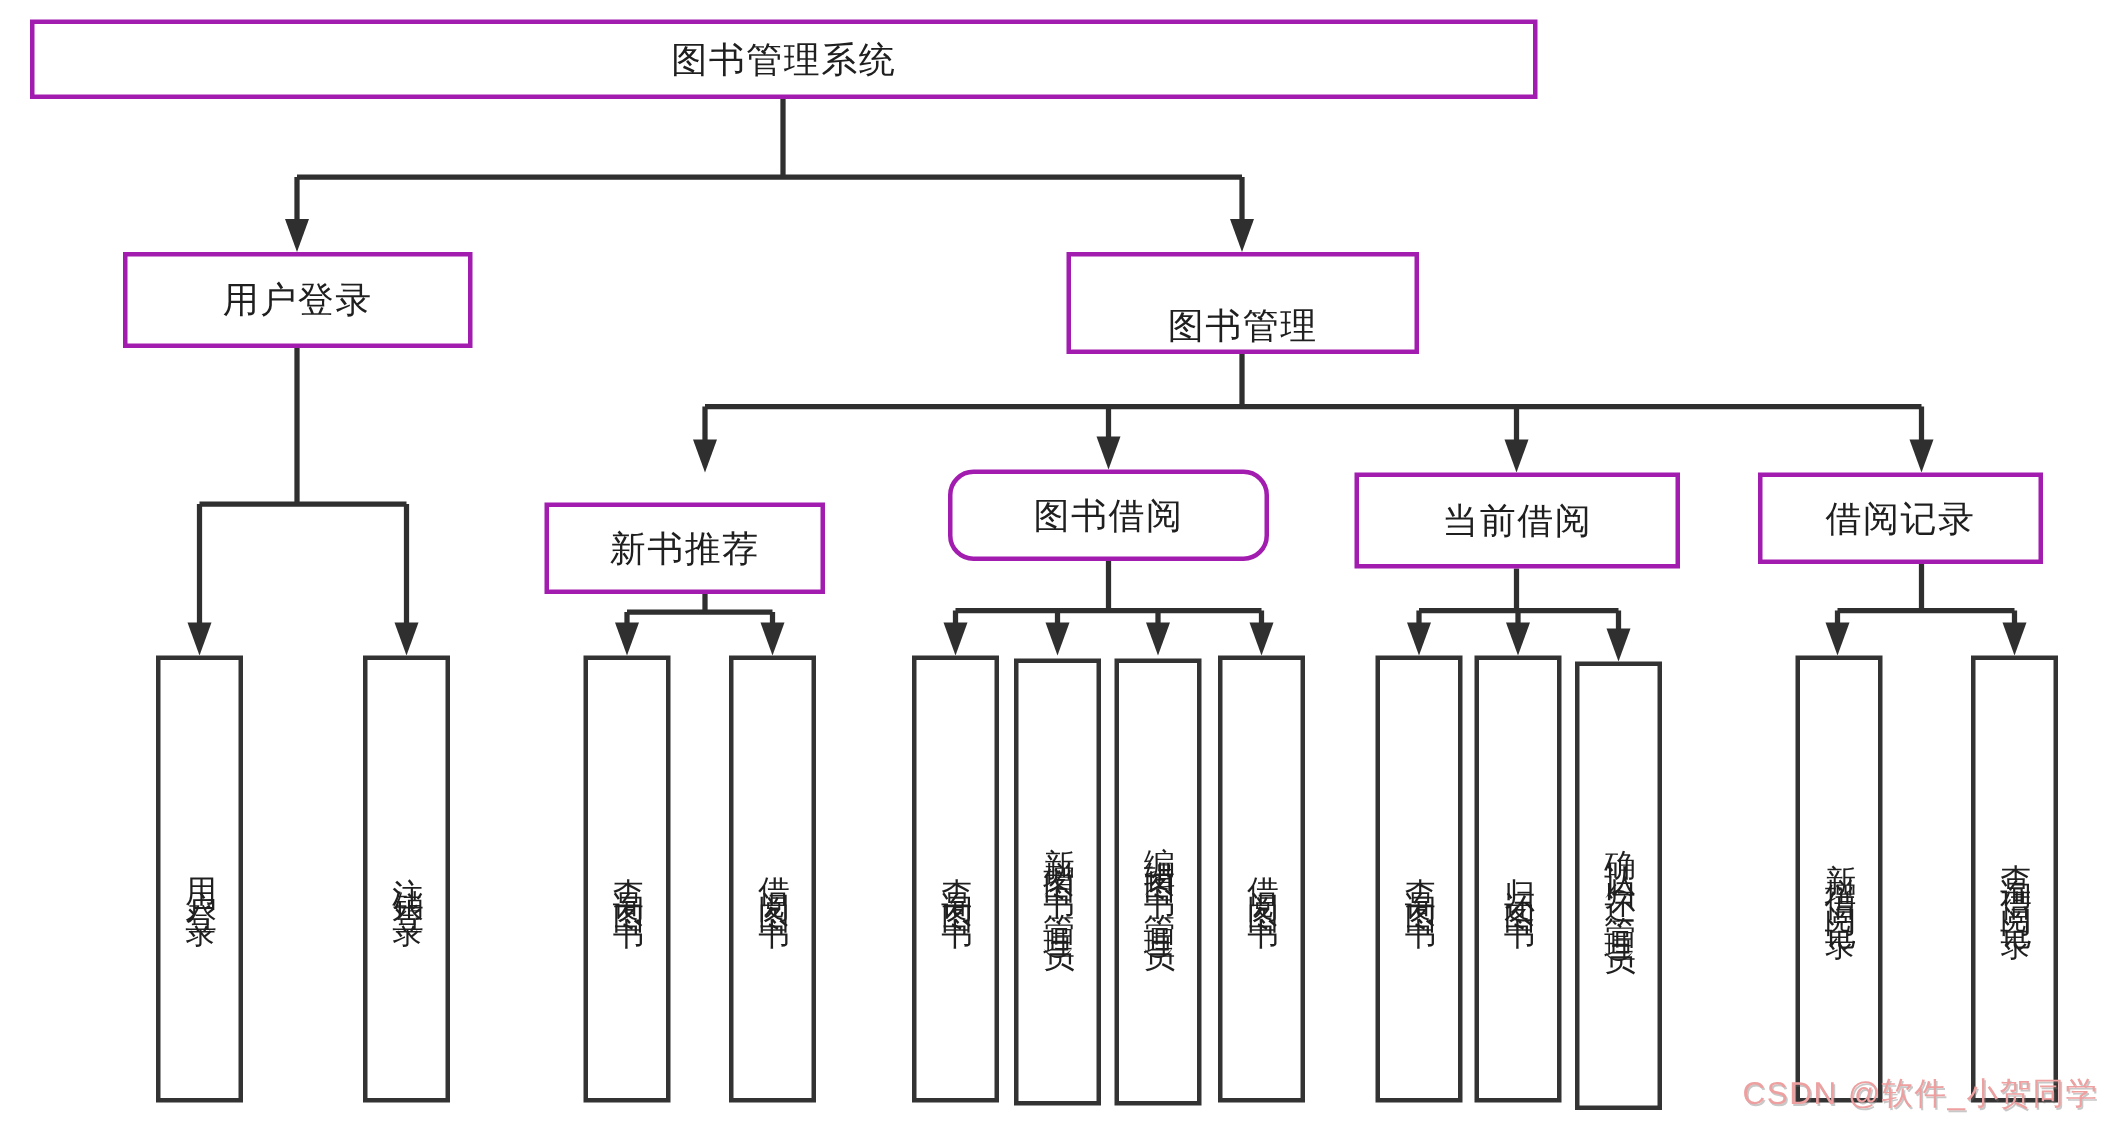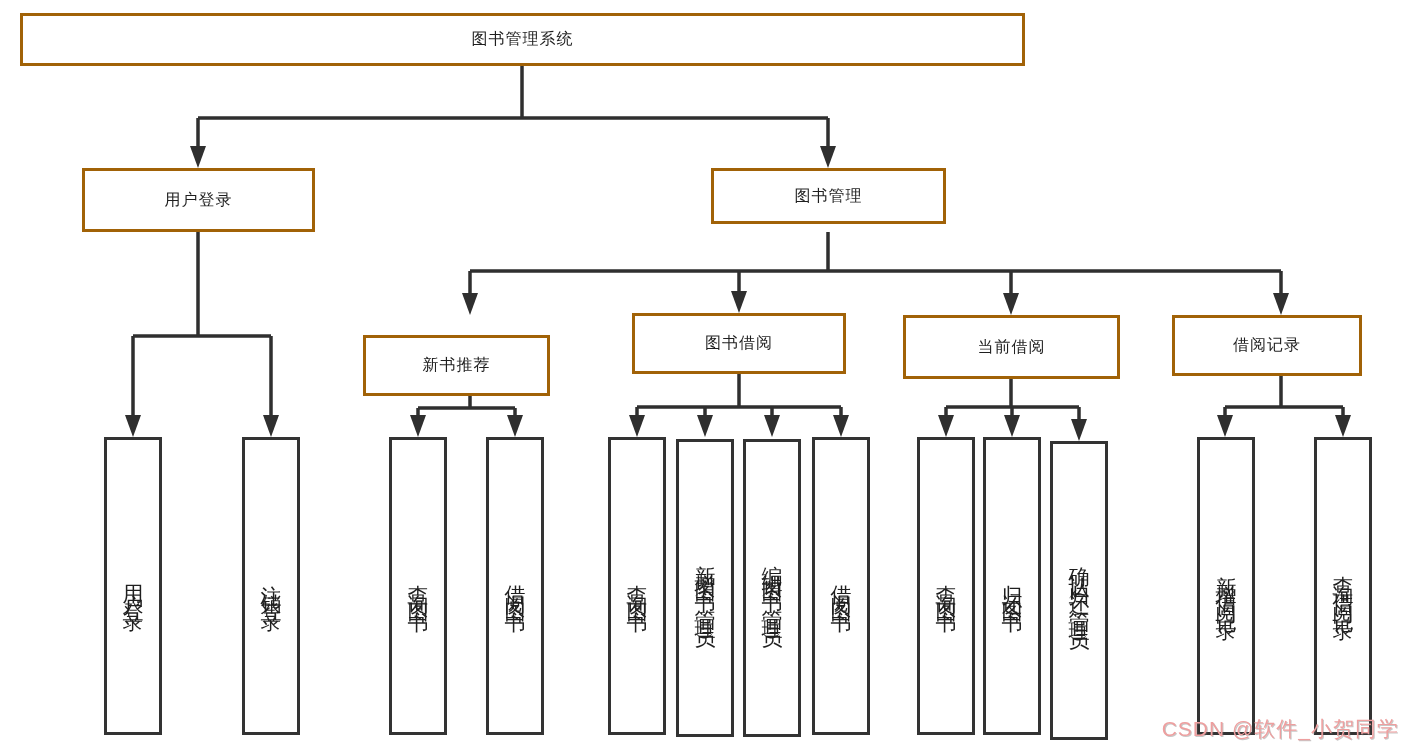--- a/index.html
+++ b/index.html
@@ -9,23 +9,23 @@
     background:#ffffff;
     font-family:"Liberation Sans","DejaVu Sans",sans-serif;
     color:#1f1f1f;
     overflow:hidden;
   }
   #wires{position:absolute;left:0;top:0;z-index:0;}
   .node{
     position:absolute;
     box-sizing:border-box;
     background:#ffffff;
-    border:3px solid #a16207;
+    border:3px solid #a21caf;
     display:flex;align-items:center;justify-content:center;
-    font-size:16px;
+    font-size:24px;
     letter-spacing:1px;
     z-index:1;
   }
   .leaf{
     position:absolute;
     box-sizing:border-box;
     background:#ffffff;
     border:3px solid #333333;
     width:58px;height:298px;
     display:flex;align-items:center;justify-content:center;
@@ -99,28 +99,28 @@
     </g>
   </svg>
 
   <div class="node" style="left:20px;top:13px;width:1005px;height:53px;">
     <span>图书管理系统</span>
   </div>
 
   <div class="node" style="left:82px;top:168px;width:233px;height:64px;">
     <span>用户登录</span>
   </div>
-  <div class="node" style="left:711px;top:168px;width:235px;height:56px;">
+  <div class="node" style="left:711px;top:168px;width:235px;height:68px;align-items:flex-end;">
     <span>图书管理</span>
   </div>
 
   <div class="node" style="left:363px;top:315px;width:187px;height:61px;margin-top:20px;">
     <span>新书推荐</span>
   </div>
-  <div class="node" style="left:632px;top:313px;width:214px;height:61px;">
+  <div class="node" style="left:632px;top:313px;width:214px;height:61px;border-radius:17px;">
     <span>图书借阅</span>
   </div>
   <div class="node" style="left:903px;top:315px;width:217px;height:64px;">
     <span>当前借阅</span>
   </div>
   <div class="node" style="left:1172px;top:315px;width:190px;height:61px;">
     <span>借阅记录</span>
   </div>
 
   <div class="leaf" style="left:104px;top:437px;">

